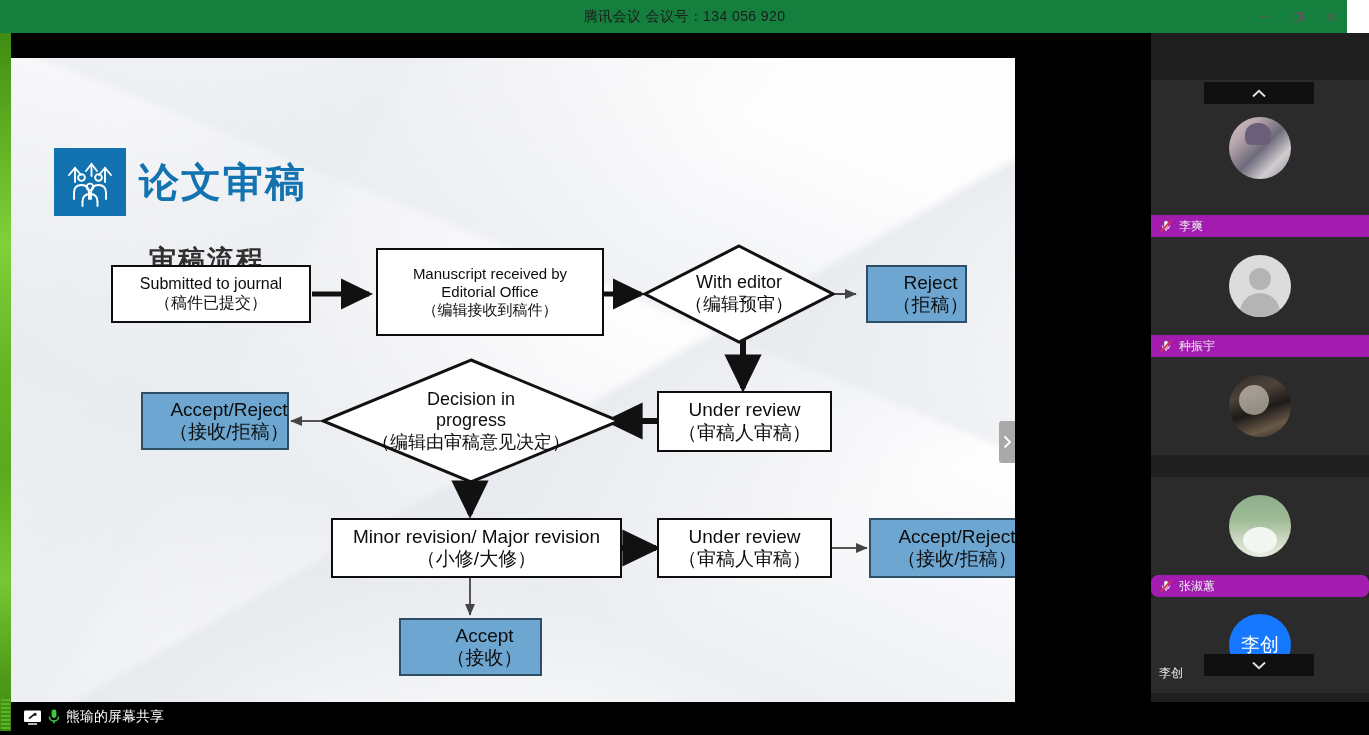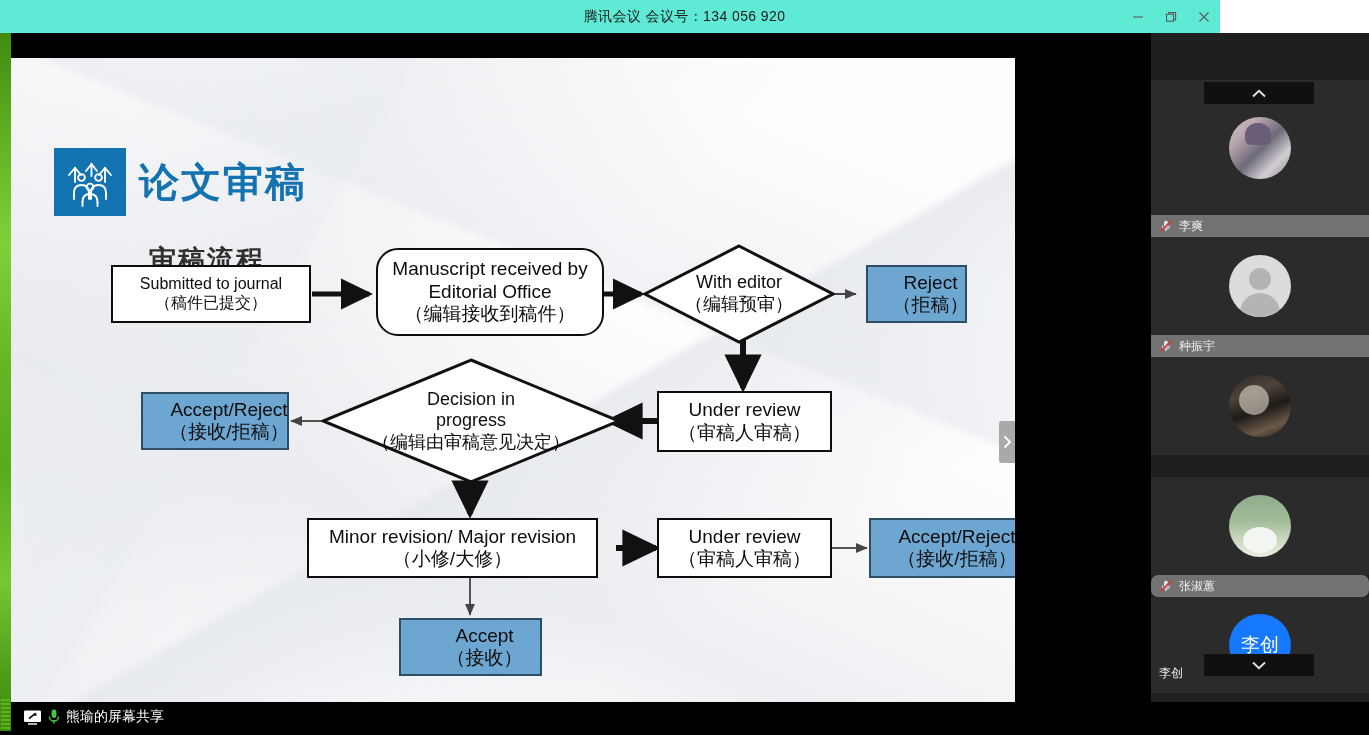--- a/index.html
+++ b/index.html
@@ -12,22 +12,22 @@
     height: 735px;
     overflow: hidden;
     font-family: "Liberation Sans", "DejaVu Sans", sans-serif;
     position: relative;
   }
 
   
   .titlebar {
     position: absolute;
     left: 0; top: 0;
-    width: 1220px; height: 33px;
-    background: #5eead4;
+    width: 1347px; height: 33px;
+    background: #15803d;
     border-bottom: 1px solid #e8e8e8;
   }
   .titlebar-text {
     position: absolute;
     left: 0; top: 0;
     width: 1369px;
     line-height: 33px;
     text-align: center;
     font-size: 14px;
     color: #1c1c1c;
@@ -247,21 +247,21 @@
   .avatar-photo-c { background: linear-gradient(180deg,#8fae8d 0%,#9fbb96 40%,#c8d6bd 70%,#e9efe4 100%); }
   .avatar-photo-c::after{
     content:""; position:absolute; left:14px; bottom:4px; width:34px; height:26px;
     border-radius:50%; background:#f4f6f2;
   }
 
   .tile-name {
     position: absolute;
     left: 0;
     width: 218px; height: 22px;
-    background: #737373;
+    background: #a21caf;
     display: flex;
     align-items: center;
     gap: 6px;
     padding-left: 8px;
     box-sizing: border-box;
     color: #eeeeee;
     font-size: 12px;
   }
   .mic-muted { width: 14px; height: 14px; flex: 0 0 14px; }
 
@@ -379,21 +379,21 @@
 
       <line x1="459" y1="519" x2="459" y2="557" stroke="#555" stroke-width="2" marker-end="url(#ahs)"></line>
     </svg>
   </div>
 
   <div class="node rect" style="left:100px;top:207px;width:200px;height:58px;font-size:16px;">
     <span class="ln">Submitted to journal</span>
     <span class="ln">（稿件已提交）</span>
   </div>
 
-  <div class="node rect" style="left:365px;top:190px;width:228px;height:88px;font-size:19px;border-radius:22px;">
+  <div class="node rect" style="left:365px;top:190px;width:228px;height:88px;font-size:15px;">
     <span class="ln">Manuscript received by</span>
     <span class="ln">Editorial Office</span>
     <span class="ln">（编辑接收到稿件）</span>
   </div>
 
   <div class="diamond" style="left:632px;top:186px;width:192px;height:100px;">
     <svg width="192" height="100" viewBox="0 0 192 100">
       <polygon points="96,2 190,50 96,98 2,50" fill="#ffffff" stroke="#111" stroke-width="3"></polygon>
     </svg>
     <div class="dtext" style="font-size:18px;">
@@ -421,21 +421,21 @@
       <span class="ln">progress</span>
       <span class="ln">（编辑由审稿意见决定）</span>
     </div>
   </div>
 
   <div class="node rect blue" style="left:130px;top:334px;width:148px;height:58px;font-size:19px;">
     <span class="ln">Accept/Reject</span>
     <span class="ln">（接收/拒稿）</span>
   </div>
 
-  <div class="node rect" style="left:296px;top:460px;width:291px;height:60px;font-size:19px;">
+  <div class="node rect" style="left:320px;top:460px;width:291px;height:60px;font-size:19px;">
     <span class="ln">Minor revision/ Major revision</span>
     <span class="ln">（小修/大修）</span>
   </div>
 
   <div class="node rect" style="left:646px;top:460px;width:175px;height:60px;font-size:19px;">
     <span class="ln">Under review</span>
     <span class="ln">（审稿人审稿）</span>
   </div>
 
   <div class="node rect blue" style="left:858px;top:460px;width:148px;height:60px;font-size:19px;">

